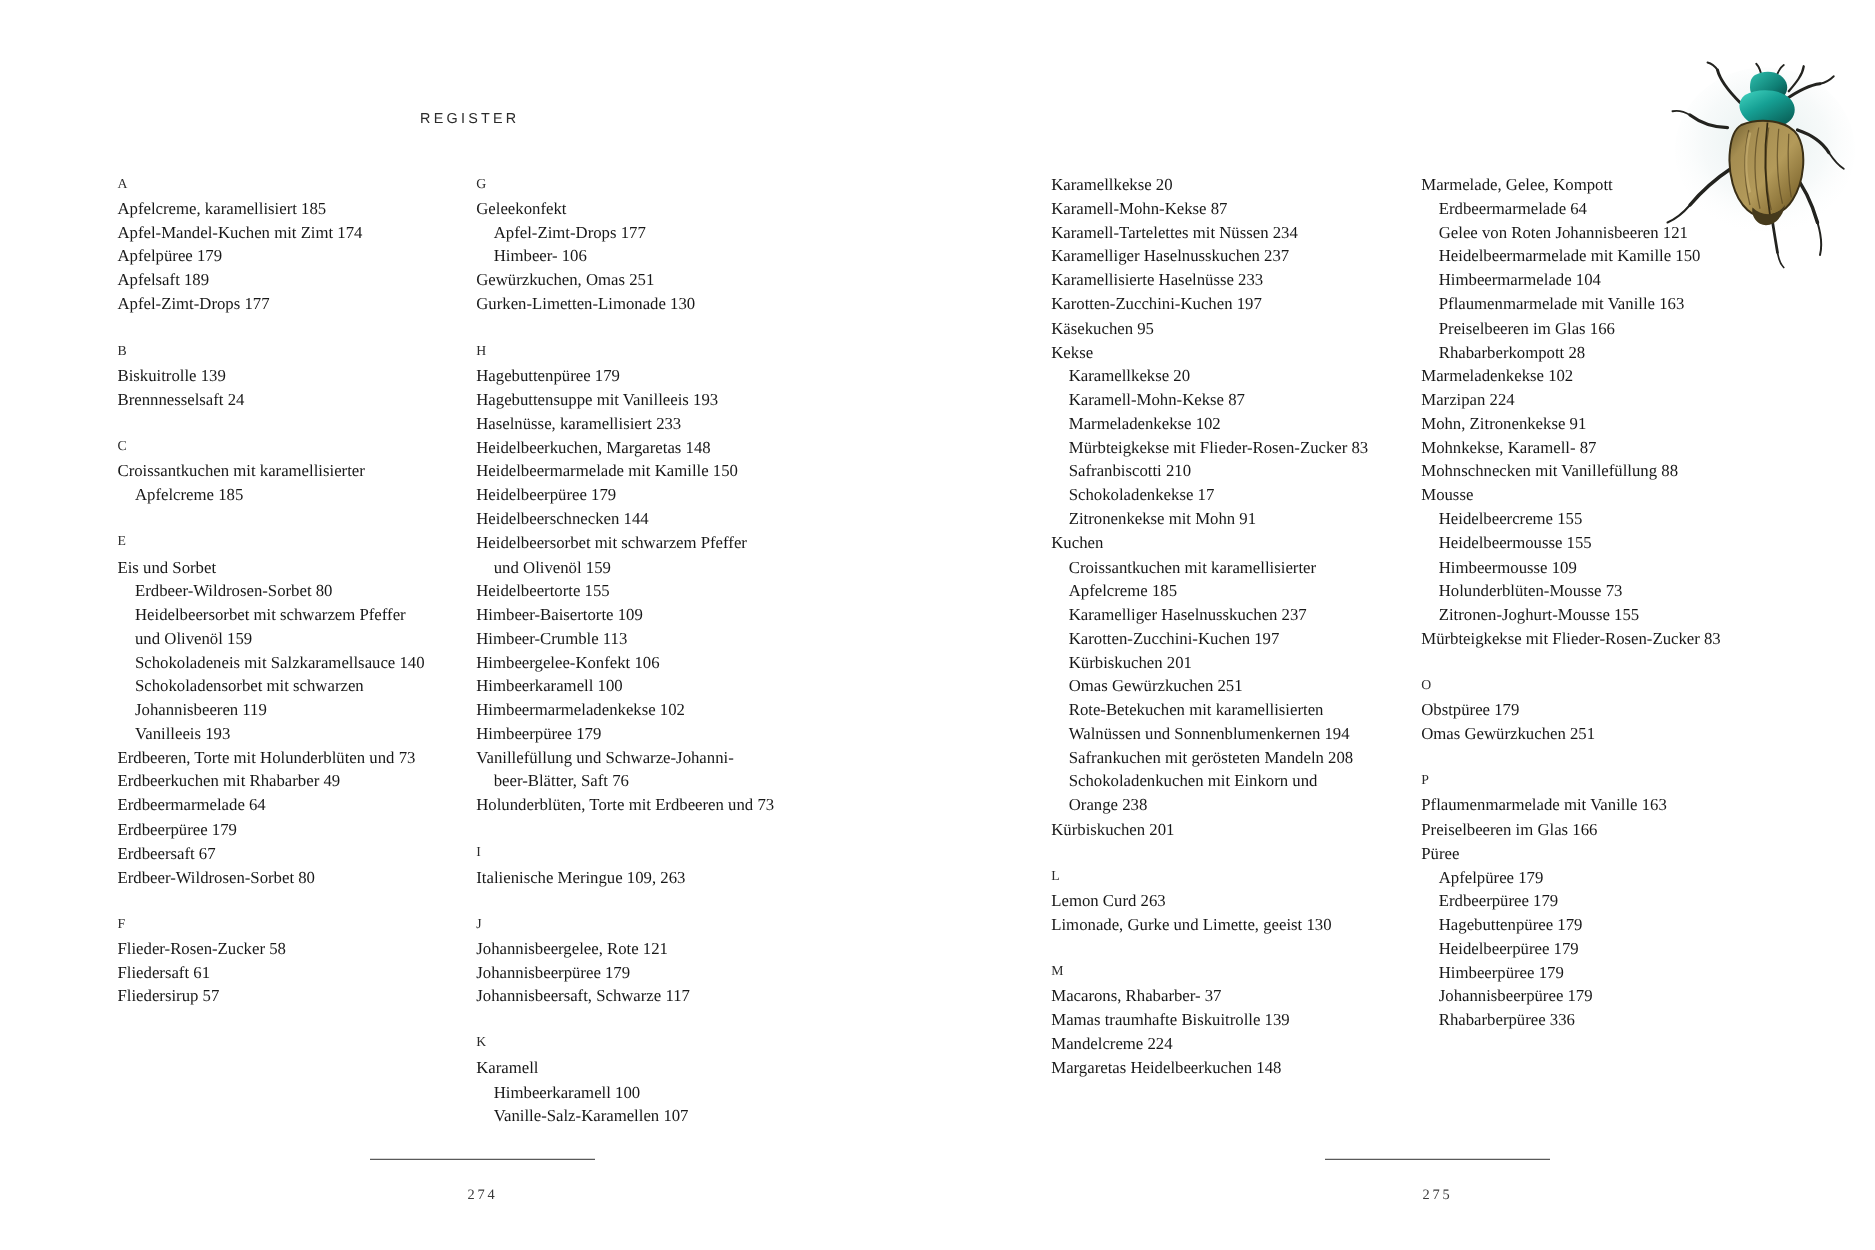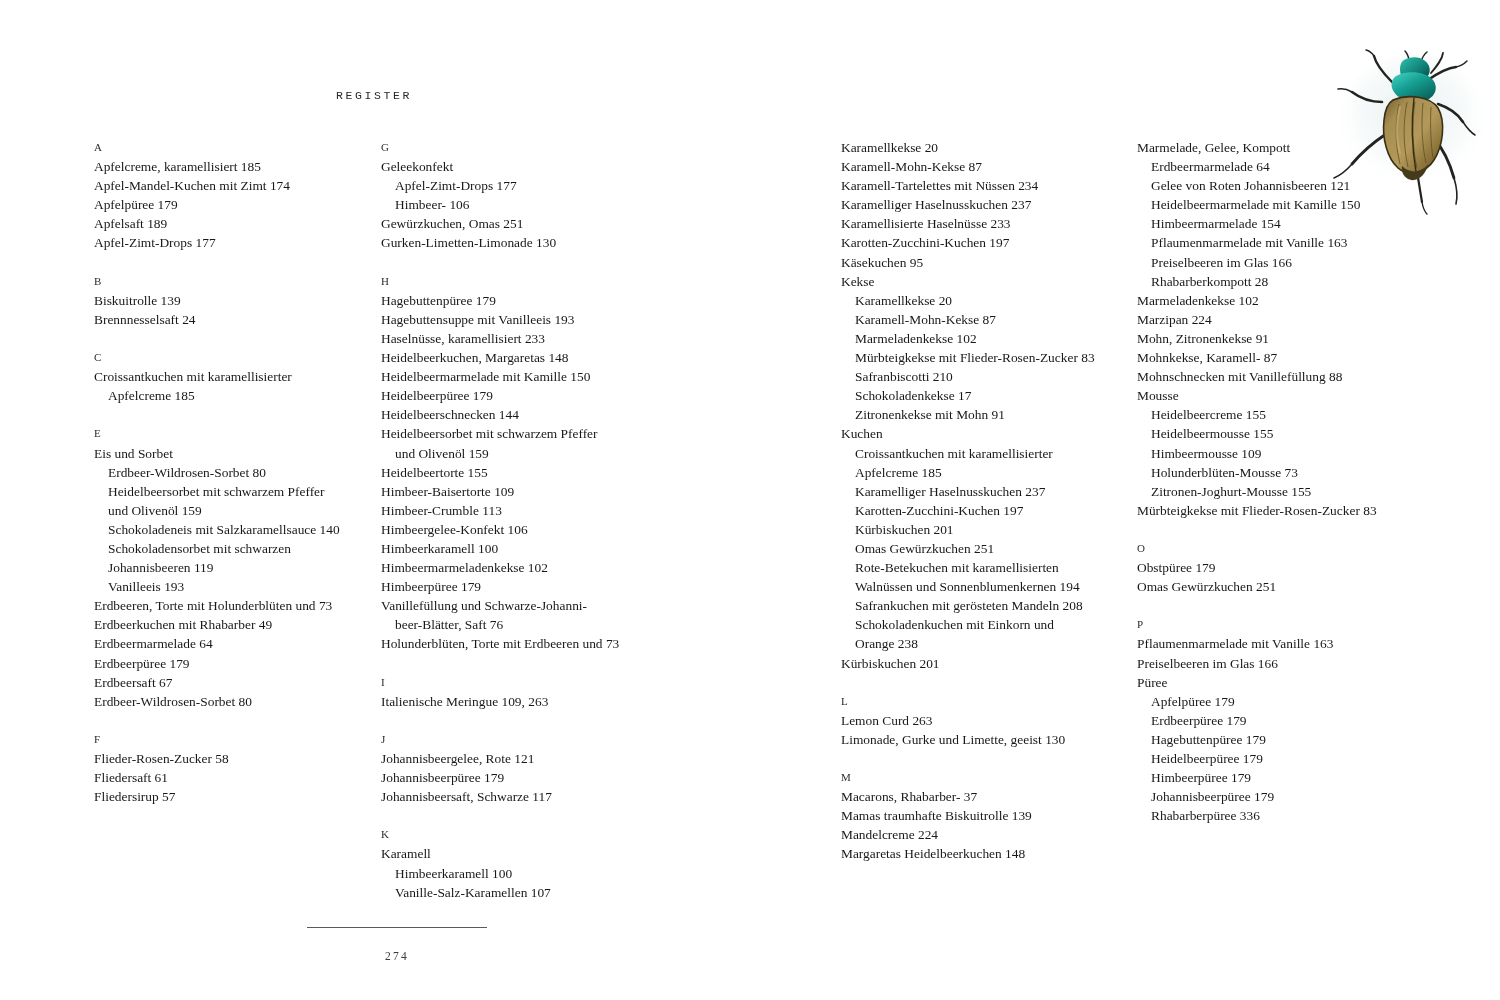--- a/index.html
+++ b/index.html
@@ -32,21 +32,21 @@
   .page-right { left: 750px; }
 
   
   .running-head {
     position: absolute;
     top: 89px;
     left: 336px;
     font-size: 11.5px;
     letter-spacing: 2.6px;
     color: #2b2b2b;
-    font-family: Liberation Mono, monospace;
+    font-family: Liberation Sans, sans-serif;
   }
 
   
   .col {
     position: absolute;
     top: 138px;
     font-size: 13.4px;
     line-height: 19.1px;
     color: #181818;
   }
@@ -72,21 +72,21 @@
 
   .gap { height: 19.1px; }
 
   
   .folio-block {
     position: absolute;
     bottom: 38px;
     width: 230px;
     text-align: center;
   }
-  .folio-left  { left: 282px; }
+  .folio-left  { left: 271px; }
   .folio-right { left: 1035px; }
 
   .folio-rule {
     width: 180px;
     height: 1px;
     background: #5a5a5a;
     margin: 0 auto 22px auto;
   }
   .folio-num {
     font-size: 11.5px;
@@ -230,21 +230,21 @@
       <div class="entry lv1">Macarons, Rhabarber- 37</div>
       <div class="entry lv1">Mamas traumhafte Biskuitrolle 139</div>
       <div class="entry lv1">Mandelcreme 224</div>
       <div class="entry lv1">Margaretas Heidelbeerkuchen 148</div>
     </div>
   <div class="col col-4">
       <div class="entry lv1">Marmelade, Gelee, Kompott</div>
       <div class="entry lv2">Erdbeermarmelade 64</div>
       <div class="entry lv2">Gelee von Roten Johannisbeeren 121</div>
       <div class="entry lv2">Heidelbeermarmelade mit Kamille 150</div>
-      <div class="entry lv2">Himbeermarmelade 154</div>
+      <div class="entry lv2">Himbeermarmelade 104</div>
       <div class="entry lv2">Pflaumenmarmelade mit Vanille 163</div>
       <div class="entry lv2">Preiselbeeren im Glas 166</div>
       <div class="entry lv2">Rhabarberkompott 28</div>
       <div class="entry lv1">Marmeladenkekse 102</div>
       <div class="entry lv1">Marzipan 224</div>
       <div class="entry lv1">Mohn, Zitronenkekse 91</div>
       <div class="entry lv1">Mohnkekse, Karamell- 87</div>
       <div class="entry lv1">Mohnschnecken mit Vanillefüllung 88</div>
       <div class="entry lv1">Mousse</div>
       <div class="entry lv2">Heidelbeercreme 155</div>
@@ -269,20 +269,24 @@
       <div class="entry lv2">Himbeerpüree 179</div>
       <div class="entry lv2">Johannisbeerpüree 179</div>
       <div class="entry lv2">Rhabarberpüree 336</div>
     </div>
 
   <div class="folio-block folio-left">
     <div class="folio-rule"></div>
     <div class="folio-num">274</div>
   </div>
 
+  <div class="folio-block folio-right">
+    <div class="folio-rule"></div>
+    <div class="folio-num">275</div>
+  </div>
 
   <svg class="beetle" viewBox="0 0 170 175">
     <defs>
       <radialGradient id="gWash" cx="50%" cy="45%" r="58%">
         <stop offset="0%" stop-color="#dfeceb" stop-opacity="0.85"></stop>
         <stop offset="60%" stop-color="#eef4f4" stop-opacity="0.5"></stop>
         <stop offset="100%" stop-color="#ffffff" stop-opacity="0"></stop>
       </radialGradient>
       <linearGradient id="gElytra" x1="0%" y1="0%" x2="100%" y2="100%">
         <stop offset="0%" stop-color="#6b5a2d"></stop>

